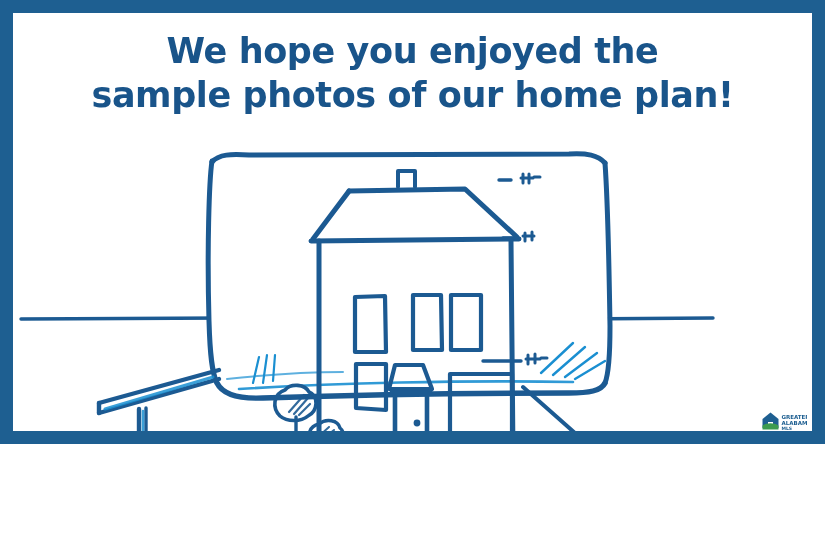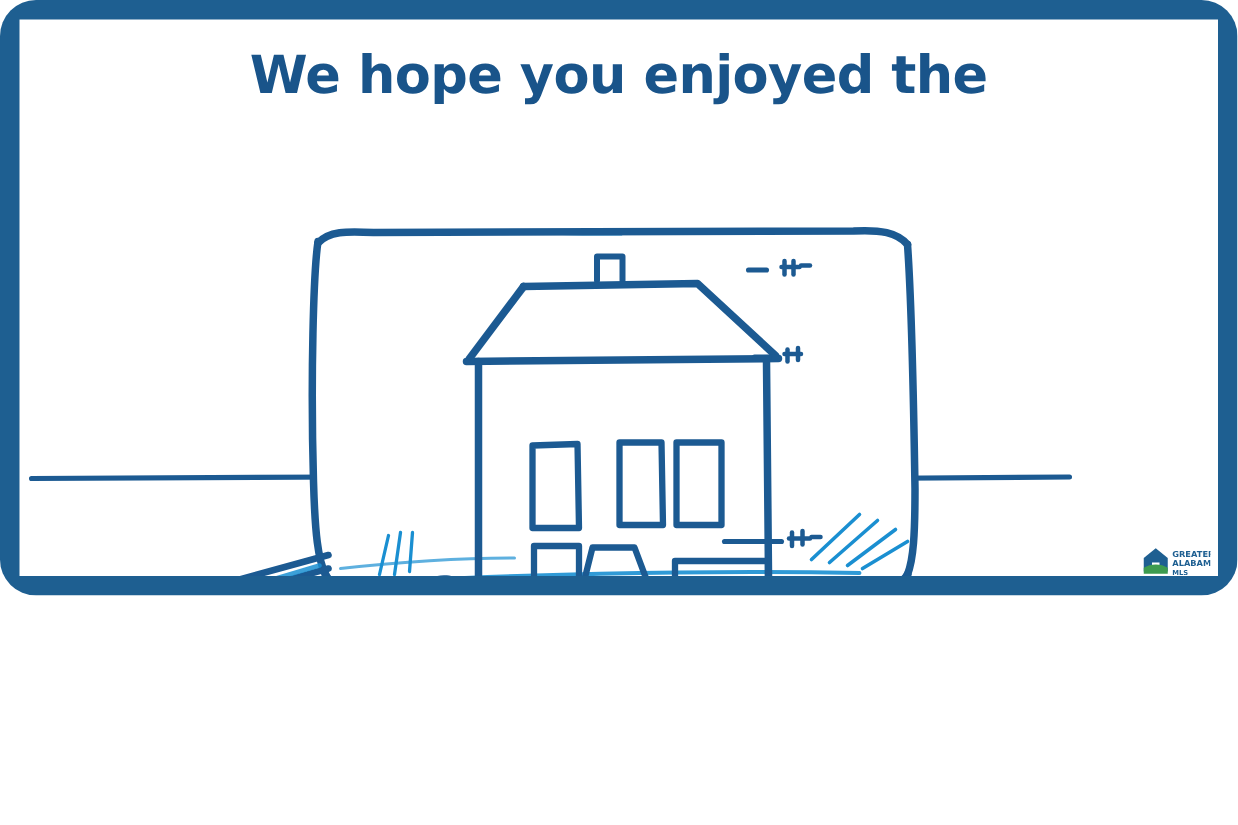--- a/index.html
+++ b/index.html
@@ -8,25 +8,24 @@
     padding: 0;
     background: #ffffff;
   }
   body {
     font-family: "Liberation Sans", sans-serif;
   }
 
   .card {
     position: relative;
     width: 825px;
-    height: 397px;
+    height: 444px;
     box-sizing: border-box;
     background: #1e5f91;
     overflow: hidden;
-    border-radius: 24px;
   }
 
   .card-inner {
     position: absolute;
     left: 13px;
     top: 13px;
     right: 13px;
     bottom: 13px;
     background: #ffffff;
     overflow: hidden;
@@ -73,20 +72,21 @@
   .logo svg { display: block; width: 100%; height: 100%; }
 </style>
 </head>
 <body>
 
 <div class="card">
   <div class="card-inner">
 
     <div class="headline">
       <span class="line">We hope you enjoyed the</span>
+      <span class="line">sample photos of our home plan!</span>
     </div>
 
     <div class="illustration">
       <svg viewBox="0 0 799 410" xmlns="http://www.w3.org/2000/svg" fill="none" stroke-linecap="round" stroke-linejoin="round">
 
         <g stroke="#1a8fd1" fill="none">
           <path d="M212 47 C 280 42, 370 38, 400 36" stroke-width="3.6" opacity="0.95"></path>
           <path d="M207 52 C 250 48, 300 44, 332 42" stroke-width="2.2" opacity="0.8"></path>
           <path d="M211 58 L 258 49" stroke-width="2"></path>
           <path d="M214 66 L 250 52" stroke-width="2"></path>

